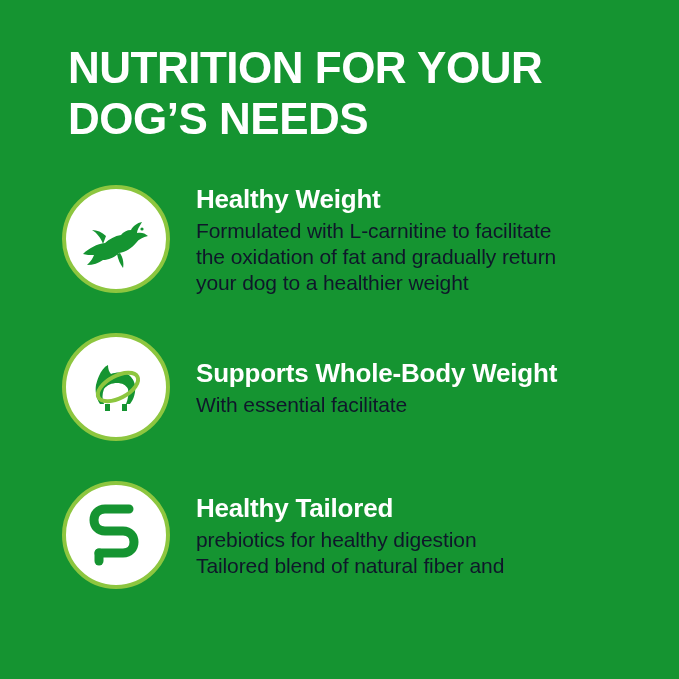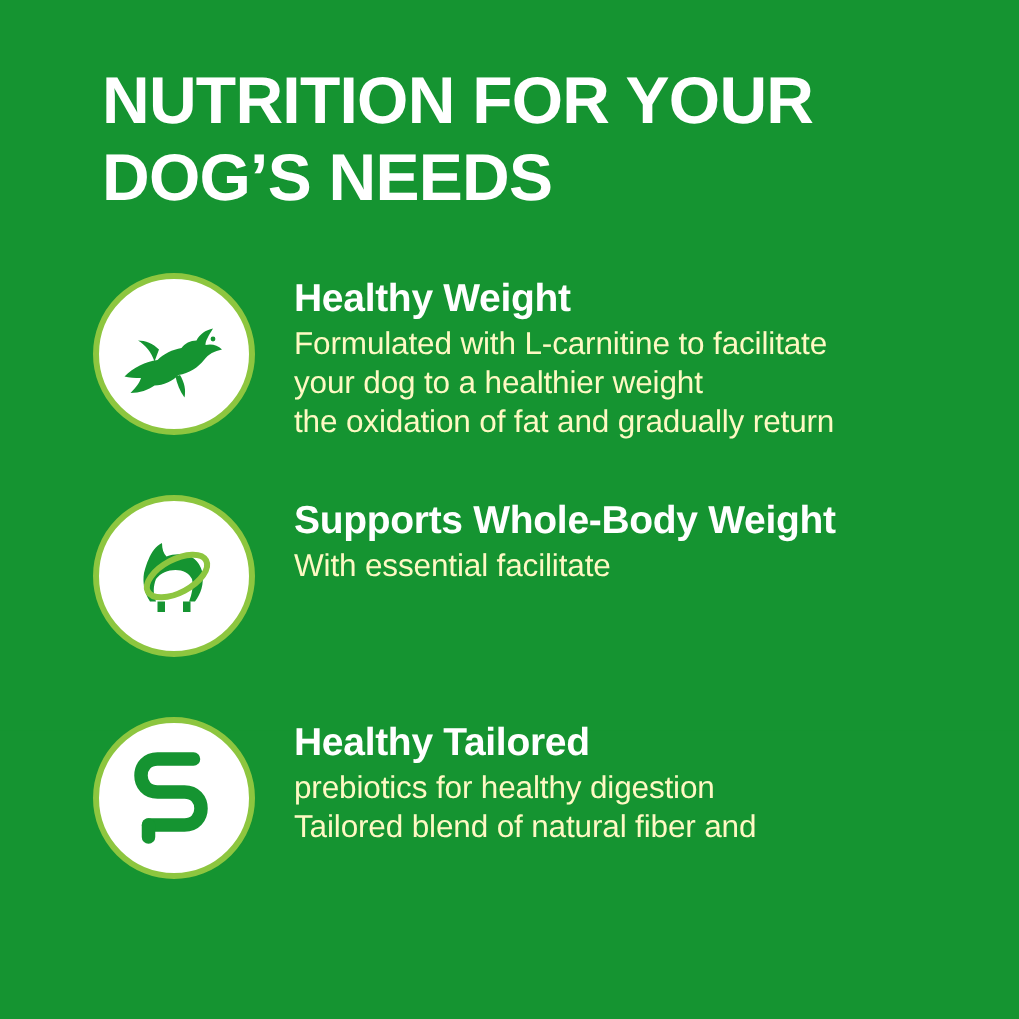--- a/index.html
+++ b/index.html
@@ -33,21 +33,21 @@
   }
   .features {
     position: absolute;
     left: 0;
     top: 176px;
     width: 679px;
   }
   .feature {
     position: relative;
     display: flex;
-    align-items: flex-start;
+    align-items: center;
     padding-left: 62px;
     margin-bottom: 28px;
     min-height: 120px;
   }
   .icon-wrap {
     flex: 0 0 auto;
     width: 108px;
     height: 108px;
     border-radius: 50%;
     background: #ffffff;
@@ -66,21 +66,21 @@
   }
   .feature-title {
     color: #ffffff;
     font-weight: bold;
     font-size: 26px;
     line-height: 32px;
     margin-bottom: 3px;
     letter-spacing: -0.2px;
   }
   .feature-body {
-    color: #fef9c3;
+    color: #0f172a;
     font-size: 21px;
     line-height: 26px;
     letter-spacing: -0.1px;
   }
   .feature-body .line {
     display: block;
   }
   .icon-wrap svg {
     display: block;
   }
@@ -100,22 +100,22 @@
           <path fill="#159431" d="M4 46 C10 40 18 36 26 35 C30 31 36 28 42 27 C44 24 48 22 52 22 C54 18 58 15 63 14 C60 19 58 22 58 25 C62 24 66 25 69 28 C64 29 60 31 57 35 C53 40 47 44 40 45 C36 49 30 52 24 52 C20 55 14 57 8 57 C12 53 14 50 15 47 C11 47 7 47 4 46 Z"></path>
           <path fill="#159431" d="M24 36 C22 30 18 25 13 22 C18 22 23 24 27 28 Z"></path>
           <path fill="#159431" d="M41 45 C44 50 45 55 44 60 C41 56 39 51 38 46 Z"></path>
           <circle fill="#159431" cx="63" cy="21" r="1.6"></circle>
         </svg>
       </div>
       <div class="feature-text">
         <div class="feature-title">Healthy Weight</div>
         <div class="feature-body">
           <span class="line">Formulated with L-carnitine to facilitate</span>
+          <span class="line">the oxidation of fat and gradually return</span>
           <span class="line">your dog to a healthier weight</span>
-          <span class="line">the oxidation of fat and gradually return</span>
         </div>
       </div>
     </div>
 
     <div class="feature">
       <div class="icon-wrap">
         <svg width="74" height="66" viewBox="0 0 74 66" aria-hidden="true">
           <path fill="#159431" d="M20 22 C22 17 25 13 29 11 C29 15 30 18 32 20 C37 18 43 18 48 20 C52 22 55 26 56 31 C57 38 55 45 51 50 L47 50 C49 45 50 40 49 35 C47 31 43 29 38 29 C33 29 28 31 25 35 C23 40 23 45 25 50 L21 50 C17 44 16 37 17 31 C18 27 19 24 20 22 Z"></path>
           <path fill="#159431" d="M26 50 L26 57 L31 57 L31 50 Z"></path>
           <path fill="#159431" d="M43 50 L43 57 L48 57 L48 50 Z"></path>

